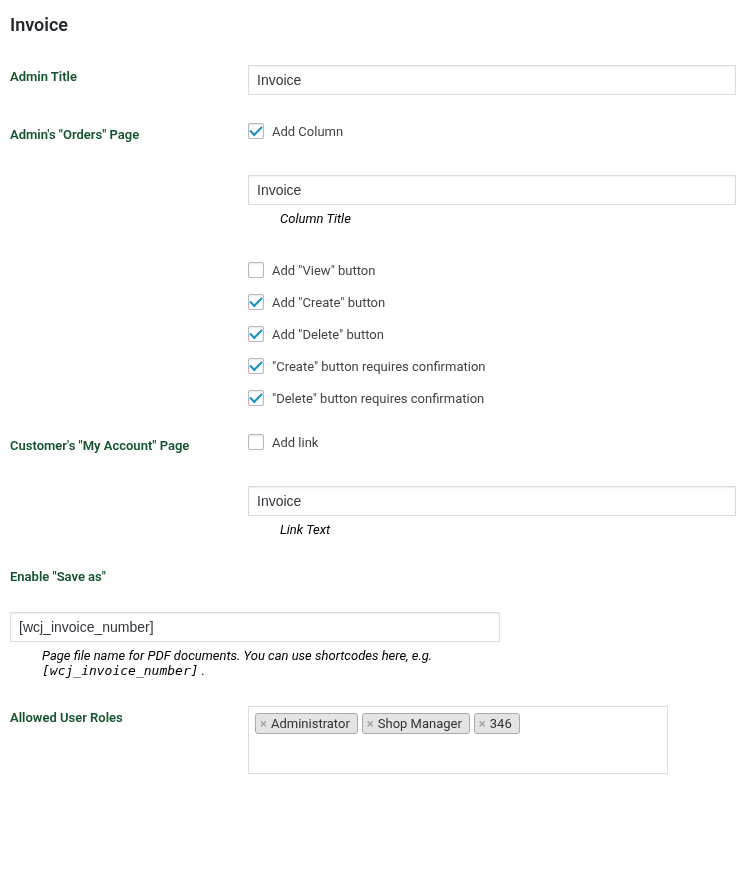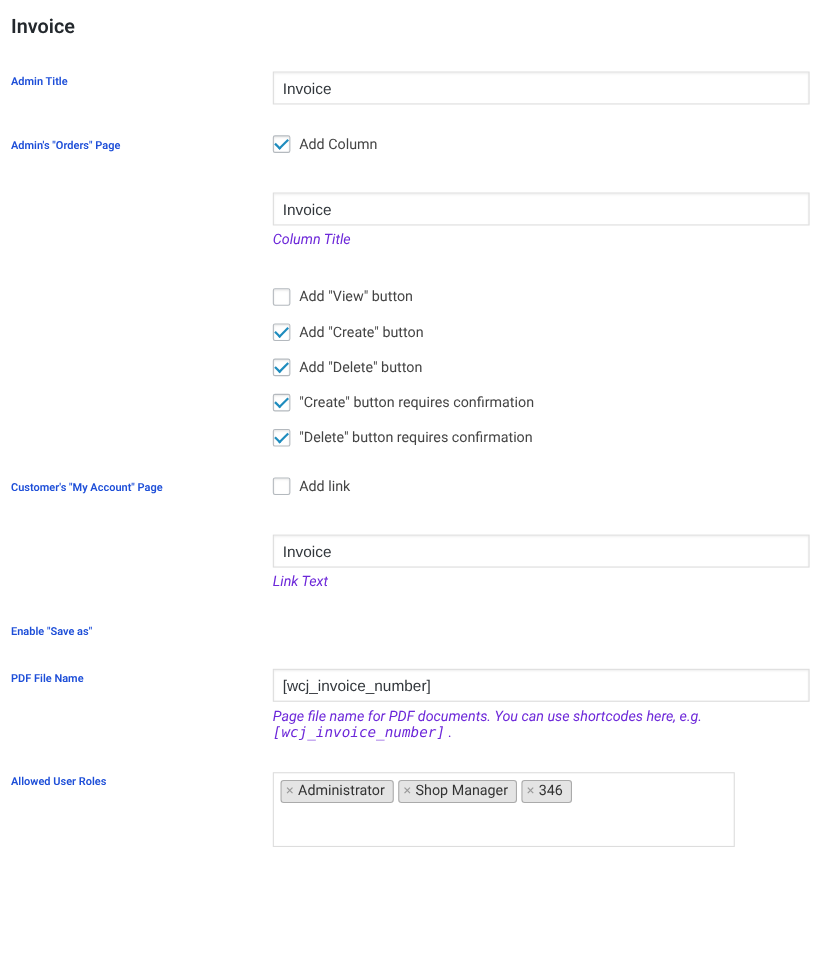--- a/index.html
+++ b/index.html
@@ -23,44 +23,45 @@
     }
     .form-row {
       display: flex;
       align-items: flex-start;
       padding: 14px 0;
     }
     .form-label {
       width: 238px;
       flex-shrink: 0;
       font-weight: 600;
-      font-size: 10px;
-      color: #1d4ed8;
+      font-size: 13px;
+      color: #14532d;
       padding-top: 4px;
     }
     .form-field {
       flex: 1;
       max-width: 490px;
     }
     .text-input {
       width: 100%;
       padding: 6px 8px;
       font-size: 14px;
       border: 1px solid #ddd;
       border-radius: 0;
       background: #fff;
       box-shadow: inset 0 1px 2px rgba(0,0,0,0.07);
       height: 30px;
       color: #32373c;
     }
     .field-help {
       font-size: 13px;
-      color: #6d28d9;
+      color: #000000;
       font-style: italic;
       margin-top: 6px;
+      margin-left: 32px;
     }
     .field-help code {
       font-family: Consolas, Monaco, monospace;
       font-style: italic;
       font-size: 13px;
     }
     .checkbox-row {
       display: flex;
       align-items: center;
       margin-bottom: 16px;
@@ -191,21 +192,20 @@
       <div class="field-help">Link Text</div>
     </div>
   </div>
 </div>
 
 <div class="form-row">
   <div class="form-label">Enable "Save as"</div>
 </div>
 
 <div class="form-row">
-  <div class="form-label">PDF File Name</div>
   <div class="form-field">
     <input type="text" class="text-input" value="[wcj_invoice_number]" style="">
     <div class="field-help">
       <span>Page file name for PDF documents. You can use shortcodes here, e.g. </span><code>[wcj_invoice_number]</code><span> .</span>
     </div>
   </div>
 </div>
 
 <div class="form-row">
   <div class="form-label">Allowed User Roles</div>

